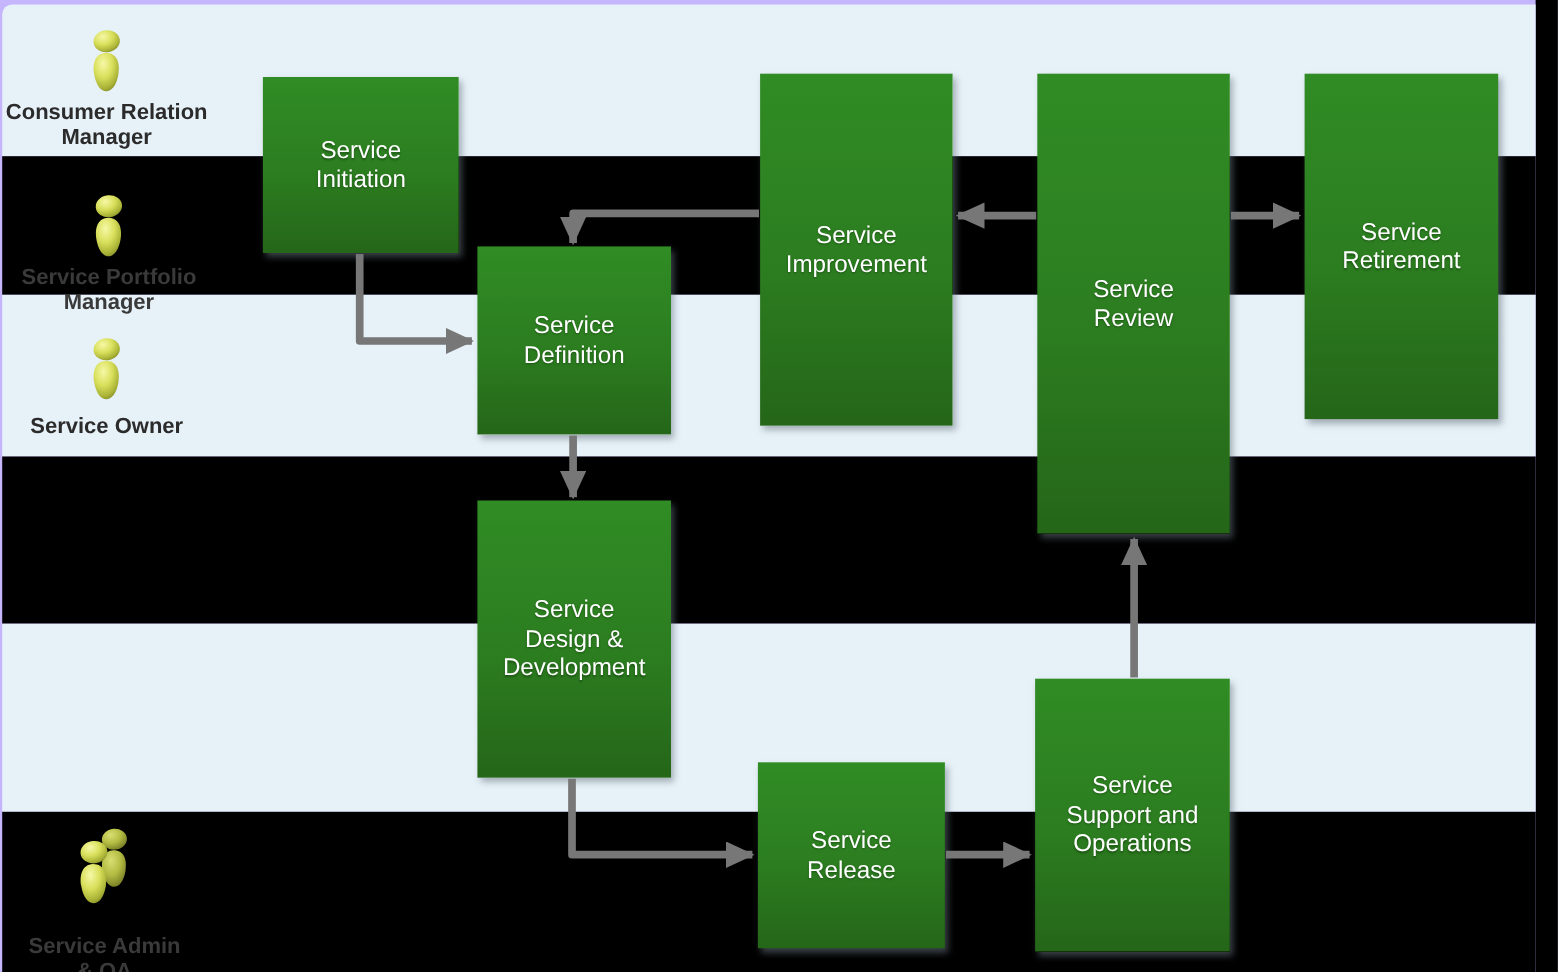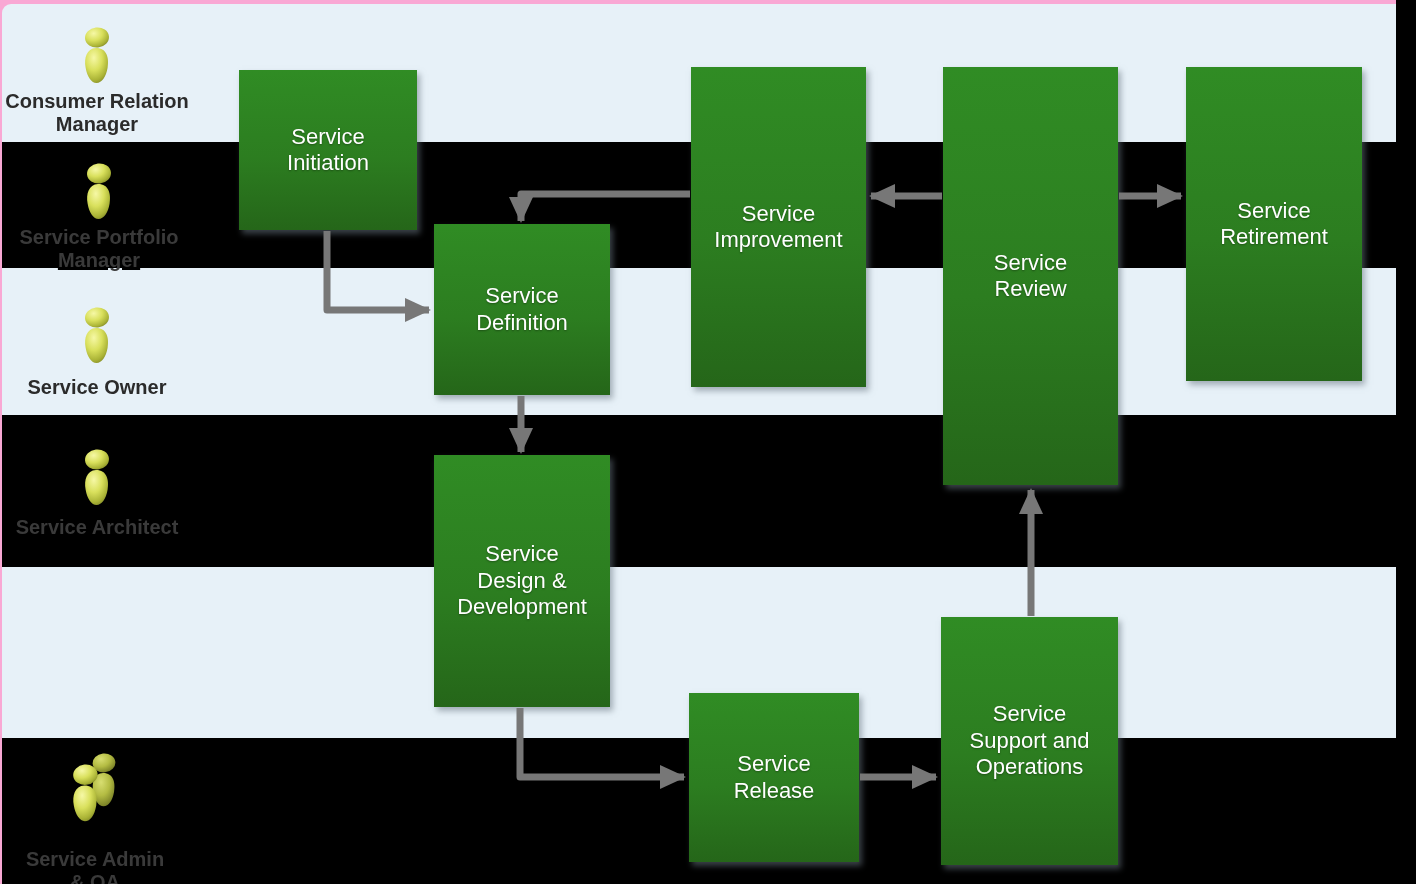--- a/index.html
+++ b/index.html
@@ -1,17 +1,17 @@
 <!DOCTYPE html>
 <html><head>
 <meta charset="utf-8">
 <style>
   html,body{margin:0;padding:0;background:#000;}
   .canvas{
-    position:relative;width:1396px;height:884px;background:#f9a8d4;
+    position:relative;width:1396px;height:884px;background:#c4b5fd;
     font-family:"Liberation Sans",sans-serif;overflow:hidden;
   }
   
   .band{position:absolute;left:2px;width:1412px;}
   .band.light{background:#e7f1f8;}
   .band.dark{background:#000;}
   .band.first{border-radius:9px 9px 0 0;}
   
   .role{position:absolute;width:190px;display:flex;flex-direction:column;align-items:center;}
   .role .rlabel{
@@ -67,47 +67,39 @@
   <div class="role light" style="left:2px;top:26px;">
     <span>
       <svg width="40" height="58" viewBox="0 0 40 58">
           <use href="#person-shape" fill="url(#pg)"></use>
         </svg>
     </span>
     <div class="rlabel">Consumer Relation
 Manager</div>
   </div>
 
-  <div class="role dark" style="left:4px;top:162px;text-decoration:underline;">
+  <div class="role dark" style="left:4px;top:176px;">
     <span>
       <svg width="40" height="58" viewBox="0 0 40 58">
           <use href="#person-shape" fill="url(#pg)"></use>
         </svg>
     </span>
     <div class="rlabel">Service Portfolio
 Manager</div>
   </div>
 
   <div class="role light" style="left:2px;top:306px;">
     <span>
       <svg width="40" height="58" viewBox="0 0 40 58">
           <use href="#person-shape" fill="url(#pg)"></use>
         </svg>
     </span>
     <div class="rlabel" style="margin-top:8px;">Service Owner</div>
   </div>
 
-  <div class="role dark" style="left:2px;top:448px;">
-    <span>
-      <svg width="40" height="58" viewBox="0 0 40 58">
-          <use href="#person-shape" fill="url(#pg)"></use>
-        </svg>
-    </span>
-    <div class="rlabel" style="margin-top:6px;">Service Architect</div>
-  </div>
 
   <div class="role dark" style="left:0px;top:752px;">
     <span>
       <svg width="64" height="90" viewBox="0 0 64 90">
         <g transform="translate(22,0) scale(0.95)">
             <use href="#person-shape" fill="url(#pgd)"></use>
           </g>
         <g transform="translate(2,11) scale(1.02)">
             <use href="#person-shape" fill="url(#pg)"></use>
           </g>

